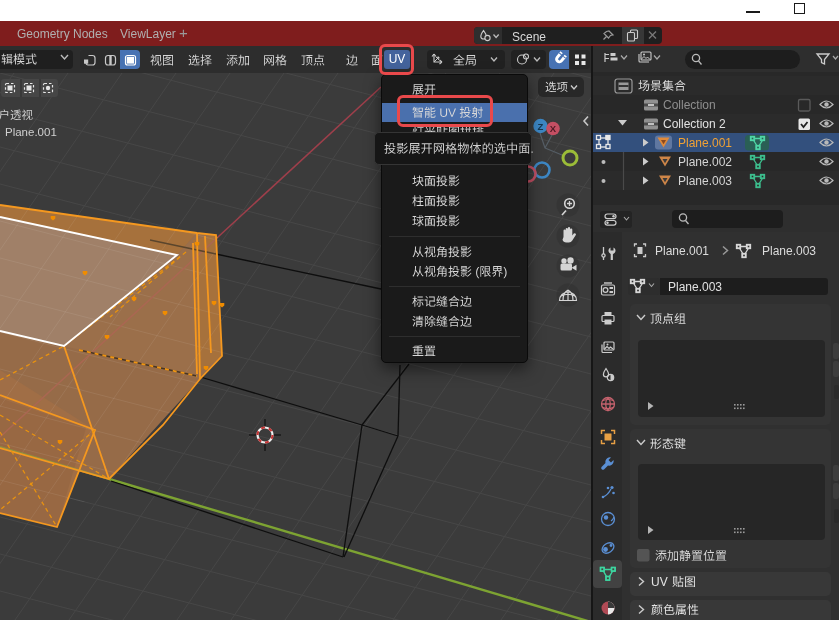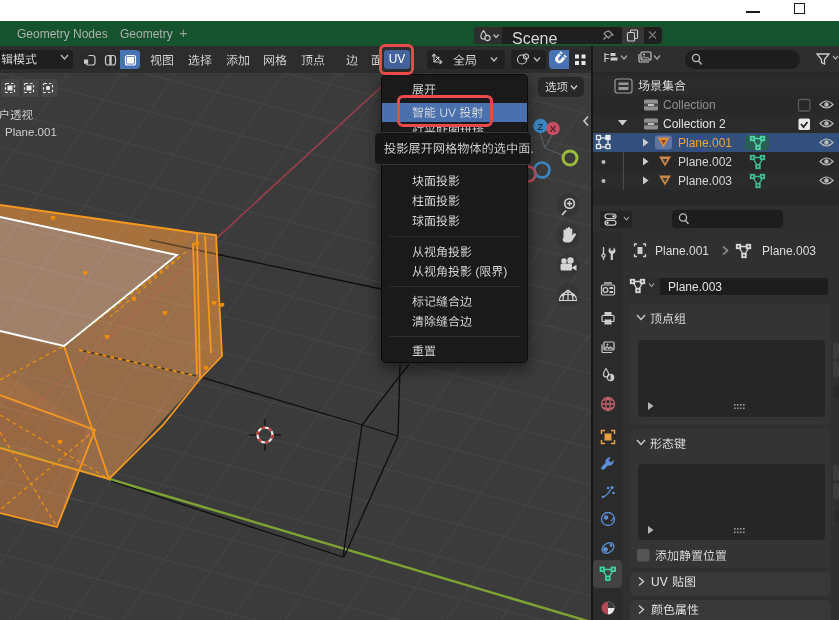--- a/index.html
+++ b/index.html
@@ -3,31 +3,31 @@
 *{margin:0;padding:0;box-sizing:border-box}
 html,body{width:839px;height:620px;overflow:hidden;background:#1d1d1d;
  font-family:"Liberation Sans",sans-serif;}
 .abs{position:absolute}
 </style></head><body>
 
 <div class="abs" style="left:0;top:0;width:839px;height:21px;background:#fff;z-index:2">
 <div class="abs" style="left:746px;top:11px;width:14px;height:2px;background:#1a1a1a"></div>
 <div class="abs" style="left:794px;top:3px;width:11px;height:11px;border:1.6px solid #1a1a1a"></div>
 </div>
-<div class="abs" style="left:0;top:21px;width:839px;height:25px;background:#14532d;z-index:2">
+<div class="abs" style="left:0;top:21px;width:839px;height:25px;background:#7f1d1d;z-index:2">
 <div class="abs" style="left:17px;top:6px;color:#b0b0b0;font-size:12px">Geometry Nodes</div>
-<div class="abs" style="left:120px;top:6px;color:#b0b0b0;font-size:12px">Geometry</div>
+<div class="abs" style="left:120px;top:6px;color:#b0b0b0;font-size:12px">ViewLayer</div>
 <div class="abs" style="left:179px;top:3px;color:#9a9a9a;font-size:15px">+</div>
 <div class="abs" style="left:474px;top:6px;width:188px;height:17px;background:#1f1f1f;border-radius:4px">
 <div class="abs" style="left:0;top:0;width:28px;height:17px;background:#2e2e2e;border-radius:4px 0 0 4px"><svg width="28" height="17">
           <path d="M9.5 3.5 C7.6 6.2 6.8 7.6 6.8 9.2 a2.8 2.8 0 0 0 5.6 0 C12.4 7.6 11.4 6.2 9.5 3.5Z" fill="none" stroke="#ccc" stroke-width="1.1"></path>
           <circle cx="13.5" cy="11" r="2.6" fill="#2e2e2e" stroke="#ccc" stroke-width="1.1"></circle>
           <path d="M19.5 7.5 l2.6 3 2.6 -3" fill="none" stroke="#bbb" stroke-width="1.3"></path>
         </svg></div>
-<div class="abs" style="left:38px;top:2.5px;color:#d8d8d8;font-size:16px">Scene</div>
+<div class="abs" style="left:38px;top:2.5px;color:#d8d8d8;font-size:12px">Scene</div>
 <svg class="abs" style="left:126px;top:1px" width="18" height="16">
         <g stroke="#999" stroke-width="1.2" fill="none">
           <path d="M9 3 l4 4 -2.5 .5 -2 2.5 -4.5 -4.5 2.5 -2Z"></path>
           <path d="M6.5 8.5 l-3 3"></path>
         </g>
       </svg>
 <div class="abs" style="left:148px;top:0;width:22px;height:17px;background:#373737"><svg width="22" height="17">
           <g fill="none" stroke="#ccc" stroke-width="1.1">
             <rect x="8.5" y="3" width="7" height="8.5" rx="1" fill="#373737"></rect>
             <rect x="5.5" y="5.5" width="7" height="8.5" rx="1" fill="#373737"></rect>

